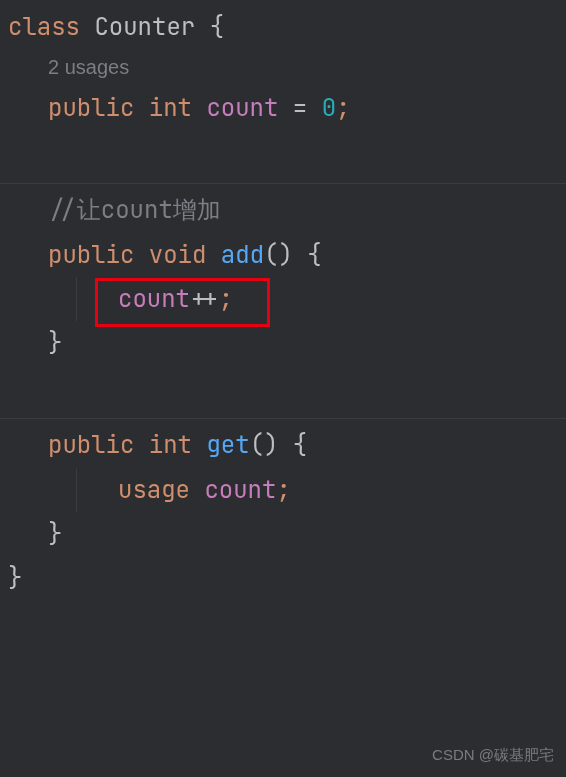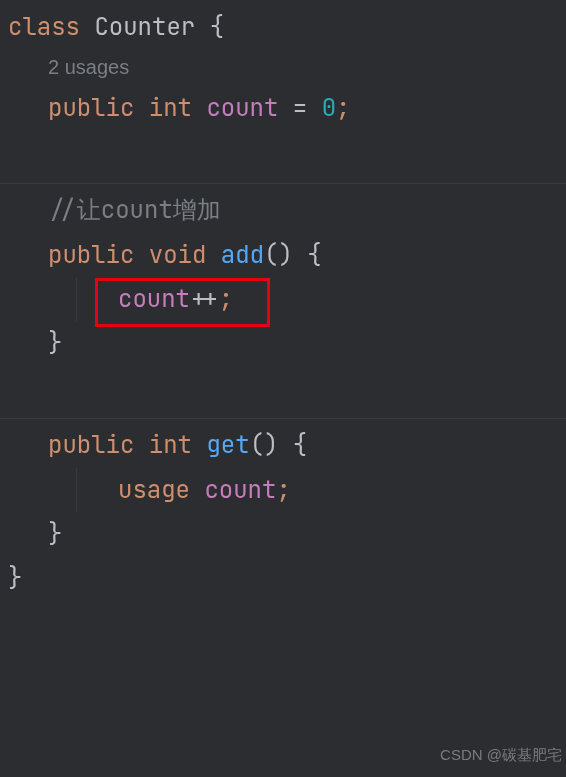--- a/index.html
+++ b/index.html
@@ -64,21 +64,21 @@
       position: absolute;
       left: 76px;
       top: 0;
       bottom: 0;
       width: 1px;
       background-color: #393b40;
     }
     .watermark {
       position: absolute;
       bottom: 8px;
-      right: 4px;
+      right: 12px;
       color: #9a9c9f;
       font-size: 15px;
       font-family: -apple-system, 'Segoe UI', sans-serif;
       opacity: 0.7;
     }
     .add-method { color: #56a8f5; }
     .return-kw { color: #cf8e6d; }
   </style>
 </head>
 <body>

